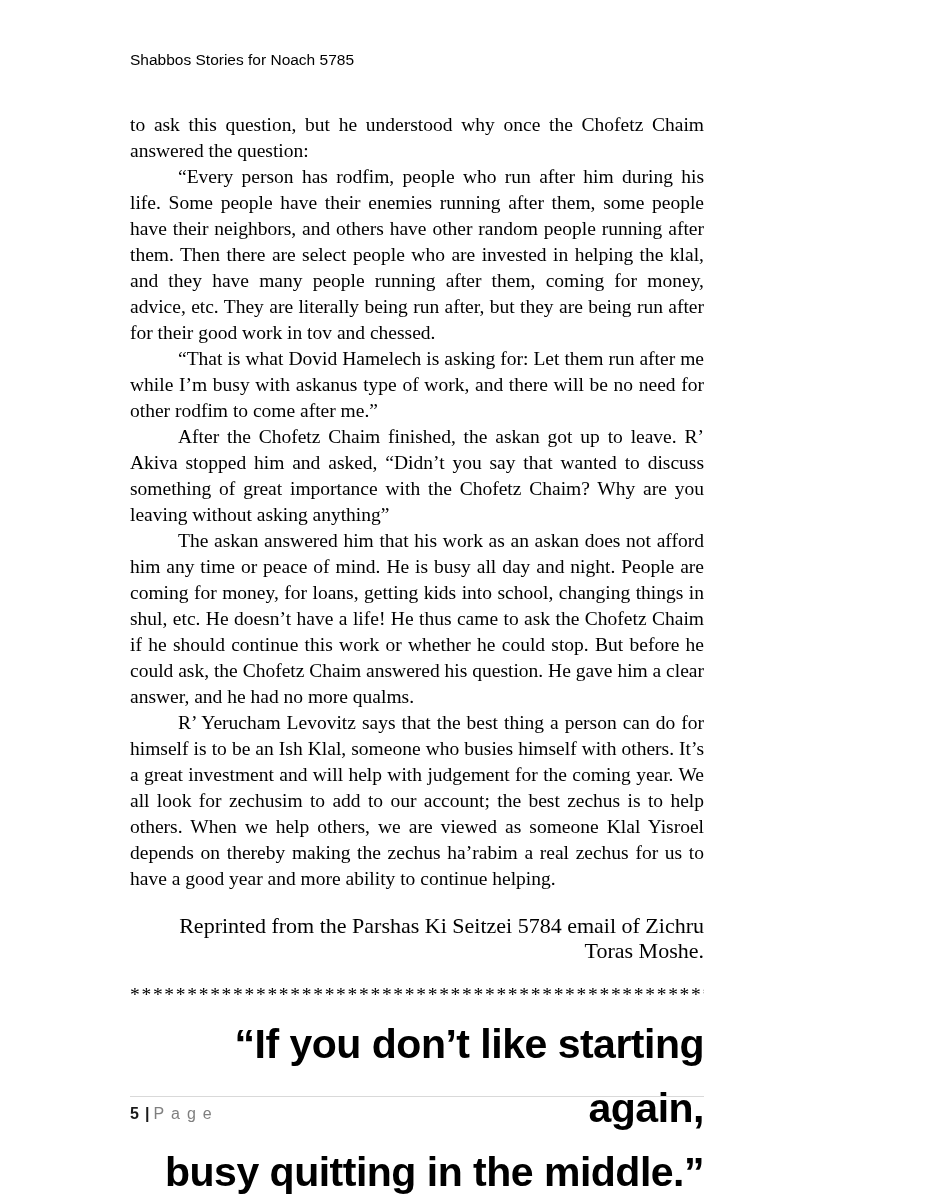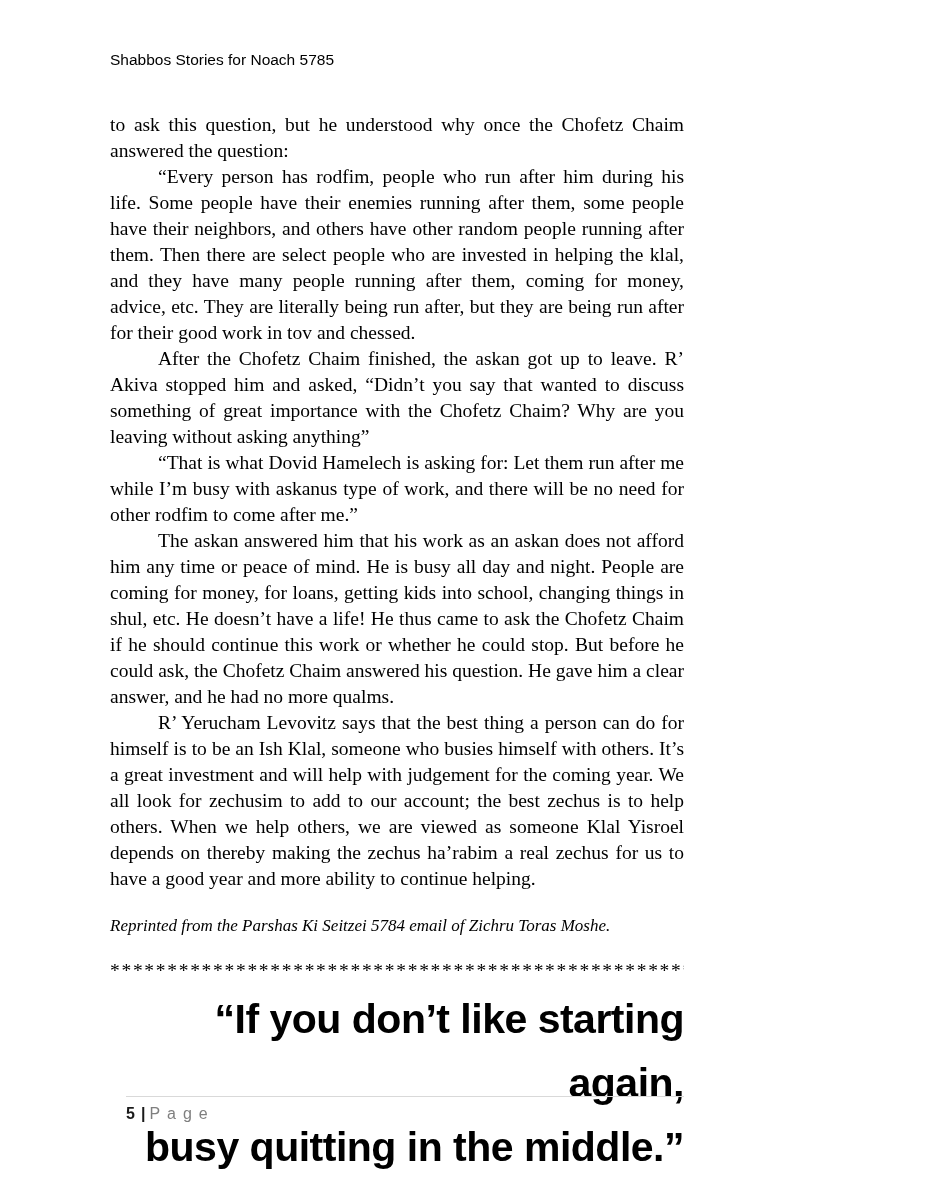--- a/index.html
+++ b/index.html
@@ -10,20 +10,21 @@
   .page {
     position: relative;
     width: 793px;
     height: 1200px;
     background: #ffffff;
     box-sizing: border-box;
     padding: 50px 109px 0 110px;
     font-family: "Liberation Serif", serif;
     color: #000000;
     overflow: hidden;
+    margin-left: 20px;
   }
   .doc-header {
     font-family: "Liberation Sans", sans-serif;
     font-size: 15.5px;
     line-height: 20px;
     color: #000000;
     margin-bottom: 42px;
   }
   .doc-body {
     font-size: 19.5px;
@@ -32,24 +33,23 @@
   }
   .para {
     margin: 0;
     text-indent: 48px;
   }
   .para.no-indent {
     text-indent: 0;
   }
   .attribution {
     margin: 0;
-    font-style: italic;
-    font-size: 17px;
+    font-size: 22px;
     line-height: 24.5px;
-    text-align: left;
+    text-align: right;
   }
   .attribution-1 {
     margin-top: 22px;
   }
   .separator-line {
     margin-top: 20px;
     font-size: 19.5px;
     line-height: 24.5px;
     letter-spacing: 1.7px;
     white-space: nowrap;
@@ -64,21 +64,21 @@
     line-height: 64px;
     text-align: right;
     letter-spacing: -0.5px;
     color: #000000;
   }
   .attribution-2 {
     margin-top: 4px;
   }
   .doc-footer {
     position: absolute;
-    left: 126px;
+    left: 110px;
     right: 109px;
     top: 1096px;
     border-top: 1px solid #d9d9d9;
     padding-top: 7px;
     font-family: "Liberation Sans", sans-serif;
     font-size: 16px;
     line-height: 20px;
   }
   .footer-page-number {
     font-weight: 700;
@@ -97,22 +97,22 @@
 </head>
 <body>
 
 <div class="page">
 
   <div class="doc-header">Shabbos Stories for Noach 5785</div>
 
   <div class="doc-body">
     <p class="para no-indent">to ask this question, but he understood why once the Chofetz Chaim answered the question:</p>
     <p class="para">“Every person has rodfim, people who run after him during his life. Some people have their enemies running after them, some people have their neighbors, and others have other random people running after them. Then there are select people who are invested in helping the klal, and they have many people running after them, coming for money, advice, etc. They are literally being run after, but they are being run after for their good work in tov and chessed.</p>
+    <p class="para">“That is what Dovid Hamelech is asking for: Let them run after me while I’m busy with askanus type of work, and there will be no need for other rodfim to come after me.”</p>
     <p class="para">After the Chofetz Chaim finished, the askan got up to leave. R’ Akiva stopped him and asked, “Didn’t you say that wanted to discuss something of great importance with the Chofetz Chaim? Why are you leaving without asking anything”</p>
-    <p class="para">“That is what Dovid Hamelech is asking for: Let them run after me while I’m busy with askanus type of work, and there will be no need for other rodfim to come after me.”</p>
     <p class="para">The askan answered him that his work as an askan does not afford him any time or peace of mind. He is busy all day and night. People are coming for money, for loans, getting kids into school, changing things in shul, etc. He doesn’t have a life! He thus came to ask the Chofetz Chaim if he should continue this work or whether he could stop. But before he could ask, the Chofetz Chaim answered his question. He gave him a clear answer, and he had no more qualms.</p>
     <p class="para">R’ Yerucham Levovitz says that the best thing a person can do for himself is to be an Ish Klal, someone who busies himself with others. It’s a great investment and will help with judgement for the coming year. We all look for zechusim to add to our account; the best zechus is to help others. When we help others, we are viewed as someone Klal Yisroel depends on thereby making the zechus ha’rabim a real zechus for us to have a good year and more ability to continue helping.</p>
   </div>
 
   <p class="attribution attribution-1">Reprinted from the Parshas Ki Seitzei 5784 email of Zichru Toras Moshe.</p>
 
   <div class="separator-line">****************************************************************</div>
 
   <div class="big-quote">
     <div>“If you don’t like starting again,</div>

